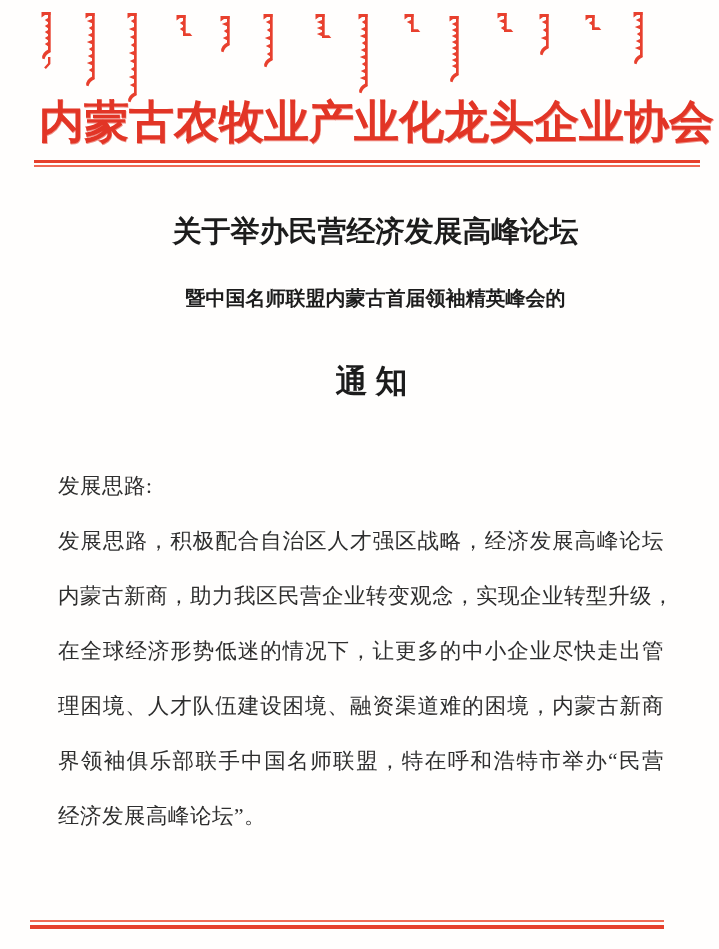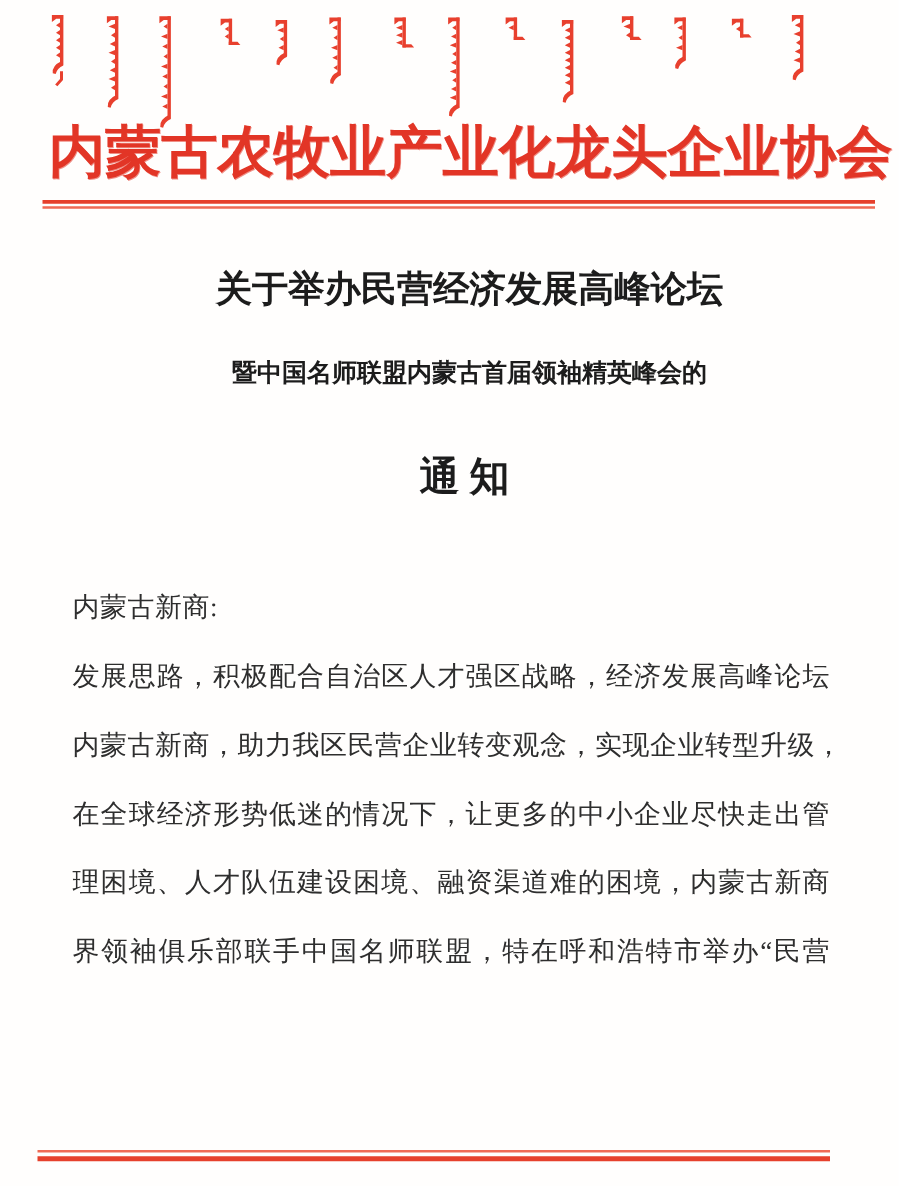--- a/index.html
+++ b/index.html
@@ -242,23 +242,24 @@
 
   <div class="org-name">内蒙古农牧业产业化龙头企业协会</div>
 
   <div class="rule-top"></div>
 
   <div class="doc-title-line doc-title-1">关于举办民营经济发展高峰论坛</div>
   <div class="doc-title-line doc-title-2">暨中国名师联盟内蒙古首届领袖精英峰会的</div>
   <div class="doc-title-line doc-title-3">通知</div>
 
   <div class="body-block">
-    <div class="body-line">内蒙古新商:</div>
+    <div class="body-line">发展思路:</div>
     <div class="body-line justified">发展思路，积极配合自治区人才强区战略，经济发展高峰论坛</div>
     <div class="body-line justified">内蒙古新商，助力我区民营企业转变观念，实现企业转型升级，</div>
     <div class="body-line justified">在全球经济形势低迷的情况下，让更多的中小企业尽快走出管</div>
     <div class="body-line justified">理困境、人才队伍建设困境、融资渠道难的困境，内蒙古新商</div>
     <div class="body-line justified">界领袖俱乐部联手中国名师联盟，特在呼和浩特市举办“民营</div>
+    <div class="body-line">经济发展高峰论坛”。</div>
   </div>
 
   <div class="rule-bottom"></div>
 
 </div>
 
 </body></html>

